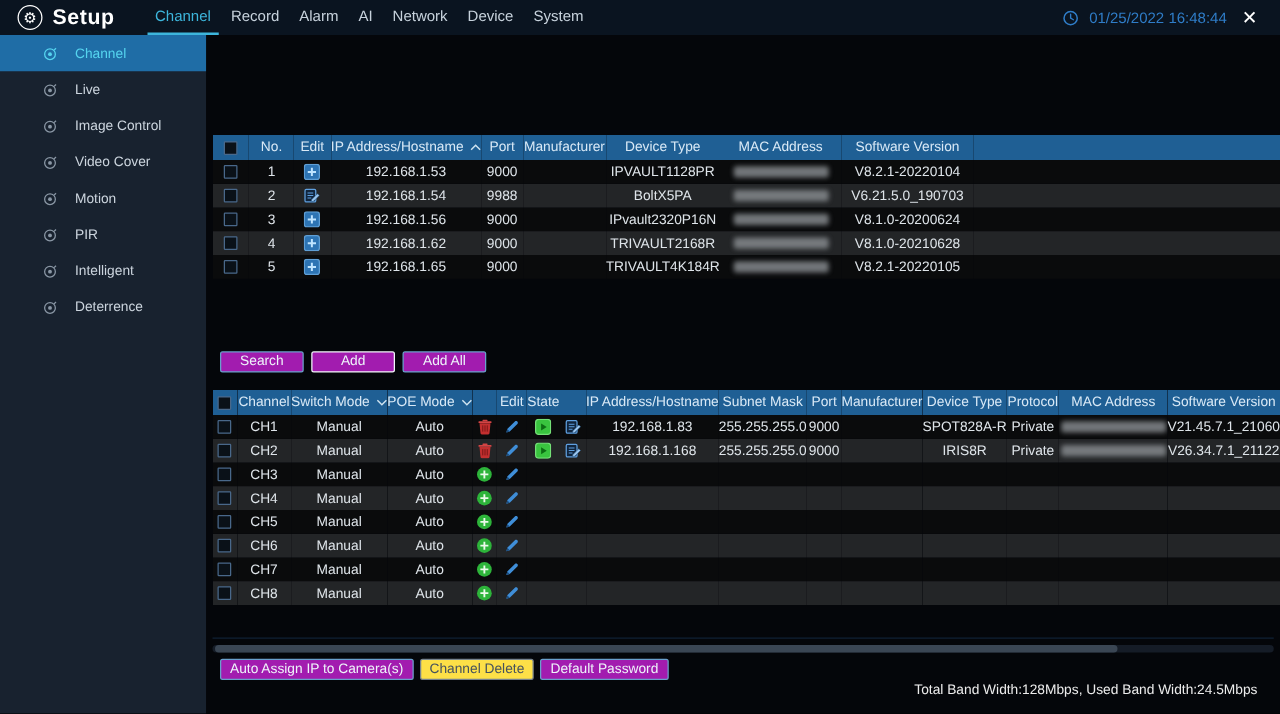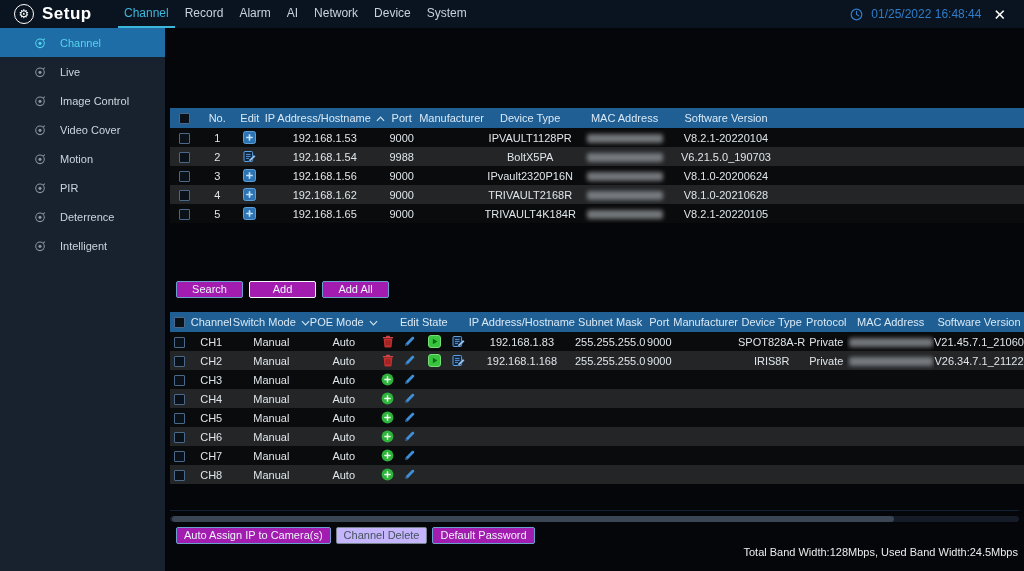--- a/index.html
+++ b/index.html
@@ -48,30 +48,30 @@
   .cb{display:inline-block;width:11px;height:11px;border:1px solid #49688a;background:#0a1118;
     border-radius:1px;vertical-align:middle;}
   .icon{display:inline-flex;vertical-align:middle;line-height:0;}
   .caret{margin-left:5px;display:inline-block;vertical-align:middle;line-height:0;}
   .redacted{display:inline-block;height:9px;border-radius:2px;background:#85898d;
     filter:blur(2px);opacity:.85;vertical-align:middle;}
   
   .btn{display:inline-block;background:#a21caf;border:1px solid #6aa0cc;border-radius:2px;
     color:#eef4fa;font-size:11px;text-align:center;height:17px;line-height:15px;cursor:default;}
   .btn.focused{border-color:#f2f7fb;}
-  .btn.disabled{background:#c4b5fd;border-color:#76828e;color:#46525d;}
+  .btn.disabled{background:#fde047;border-color:#76828e;color:#46525d;}
   .search-row{position:absolute;left:11px;top:253px;display:flex;gap:6px;}
   .search-row .btn{width:67px;}
   .footer-row{position:absolute;left:11px;top:499px;display:flex;gap:5px;}
   .footer-row .btn{padding:0 7px;}
   
   .divider-line{position:absolute;left:5px;top:482px;width:849px;height:1px;background:#0f2135;}
   .hscroll{position:absolute;left:5px;top:488px;width:849px;height:6px;background:#151c27;border-radius:3px;}
   .hscroll .thumb{position:absolute;left:2px;top:0;width:722px;height:6px;background:#3a4654;border-radius:3px;}
-  .statusbar{position:absolute;right:6px;top:518px;font-size:11px;color:#ececec;}
+  .statusbar{position:absolute;right:18px;top:518px;font-size:11px;color:#ececec;}
 </style>
 </head>
 <body>
 
 <div class="screen">
 
   <header class="topbar">
     <div class="logo">
       <span class="gear-circle">⚙</span>
       <span class="app-title">Setup</span>
@@ -159,31 +159,31 @@
         <span>PIR</span>
       </div>
       <div class="side-item">
         <span class="s-icon">
           <svg width="12" height="12" viewBox="0 0 14 14">
             <circle cx="7" cy="7.4" r="5" fill="none" stroke="currentColor" stroke-width="1.2"></circle>
             <circle cx="7" cy="7.4" r="1.8" fill="currentColor"></circle>
             <path d="M10.8 3.6l1.8-1.8" stroke="currentColor" stroke-width="1.2"></path>
           </svg>
         </span>
+        <span>Intelligent</span>
+      </div>
+      <div class="side-item">
+        <span class="s-icon">
+          <svg width="12" height="12" viewBox="0 0 14 14">
+            <circle cx="7" cy="7.4" r="5" fill="none" stroke="currentColor" stroke-width="1.2"></circle>
+            <circle cx="7" cy="7.4" r="1.8" fill="currentColor"></circle>
+            <path d="M10.8 3.6l1.8-1.8" stroke="currentColor" stroke-width="1.2"></path>
+          </svg>
+        </span>
         <span>Deterrence</span>
-      </div>
-      <div class="side-item">
-        <span class="s-icon">
-          <svg width="12" height="12" viewBox="0 0 14 14">
-            <circle cx="7" cy="7.4" r="5" fill="none" stroke="currentColor" stroke-width="1.2"></circle>
-            <circle cx="7" cy="7.4" r="1.8" fill="currentColor"></circle>
-            <path d="M10.8 3.6l1.8-1.8" stroke="currentColor" stroke-width="1.2"></path>
-          </svg>
-        </span>
-        <span>Intelligent</span>
       </div>
     </aside>
 
   <main class="content">
 
     <div class="tbl-top">
       <table id="tbl-top">
           <colgroup>
             <col style="width: 30px;">
             <col style="width: 36px;">

